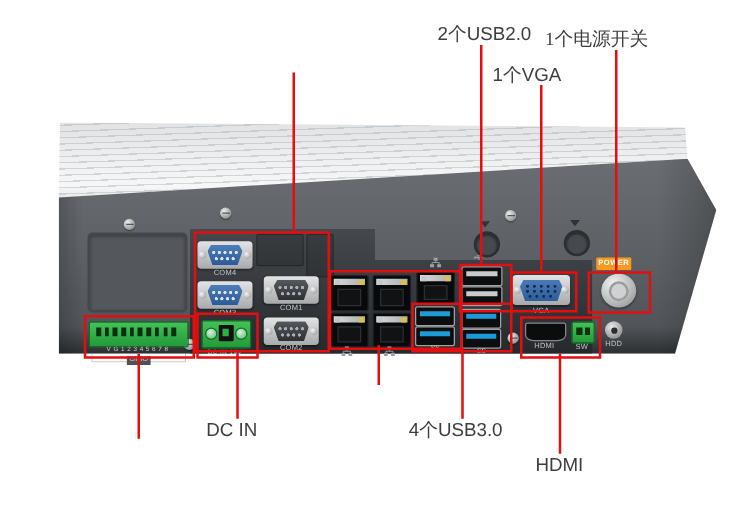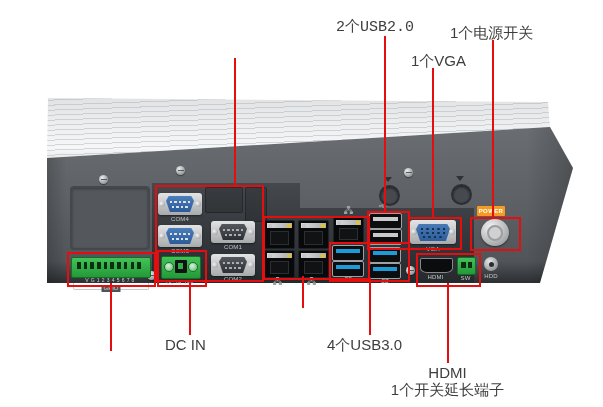--- a/index.html
+++ b/index.html
@@ -303,23 +303,22 @@
   <div class="abs rline" style="left:234px;top:58px;height:127px;"></div>
   <div class="abs rline" style="left:384px;top:36px;height:175px;"></div>
   <div class="abs rline" style="left:432px;top:68px;height:149px;"></div>
   <div class="abs rline" style="left:492px;top:40px;height:177px;"></div>
   <div class="abs rline" style="left:110px;top:283px;height:68px;"></div>
   <div class="abs rline" style="left:189px;top:283px;height:52px;"></div>
   <div class="abs rline" style="left:302px;top:276px;height:32px;"></div>
   <div class="abs rline" style="left:369px;top:278px;height:57px;"></div>
   <div class="abs rline" style="left:447px;top:283px;height:80px;"></div>
 
-  <div class="abs cl" style="left:336px;top:19px;font-family:Liberation Mono, monospace;">2个USB2.0</div>
-  <div class="abs cl" style="left:411px;top:52px;">1个VGA</div>
-  <div class="abs cl" style="left:450px;top:24px;">1个电源开关</div>
+  <div class="abs cl" style="left:350px;top:19px;">2个USB2.0</div>
+  <div class="abs cl" style="left:394px;top:52px;">1个VGA</div>
+  <div class="abs cl" style="left:436px;top:24px;font-family:Liberation Serif, serif;">1个电源开关</div>
   <div class="abs cl" style="left:165px;top:336px;">DC IN</div>
   <div class="abs cl" style="left:327px;top:336px;">4个USB3.0</div>
   <div class="abs cl" style="left:360px;top:364px;width:175px;text-align:center;">
     <div>HDMI</div>
-    <div>1个开关延长端子</div>
   </div>
 
 </div>
 
 </body></html>

